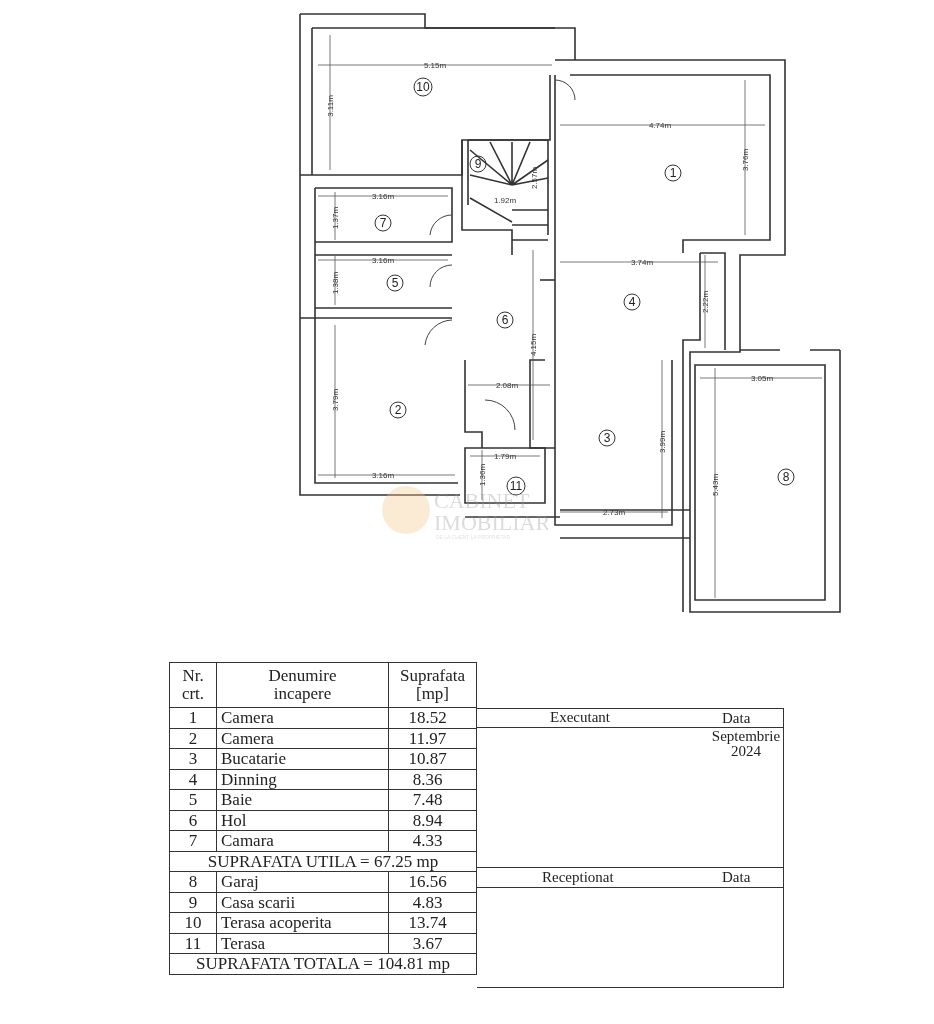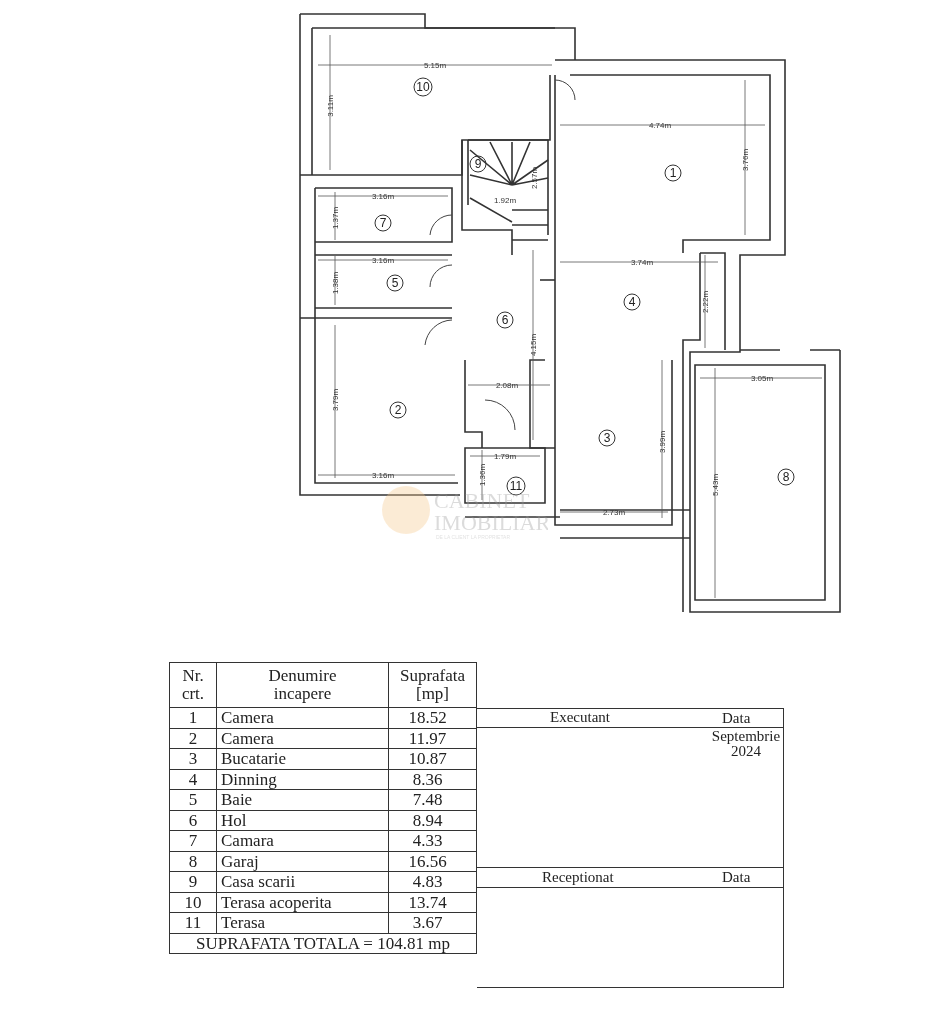--- a/index.html
+++ b/index.html
@@ -179,20 +179,23 @@
   <tr>
         <td class="nr">6</td>
         <td>Hol</td>
         <td class="ar">8.94</td>
       </tr>
   <tr>
         <td class="nr">7</td>
         <td>Camara</td>
         <td class="ar">4.33</td>
       </tr>
+  <tr class="sum">
+        <td colspan="3">SUPRAFATA  UTILA =  67.25 mp</td>
+      </tr>
   <tr>
         <td class="nr">8</td>
         <td>Garaj</td>
         <td class="ar">16.56</td>
       </tr>
   <tr>
         <td class="nr">9</td>
         <td>Casa scarii</td>
         <td class="ar">4.83</td>
       </tr>

